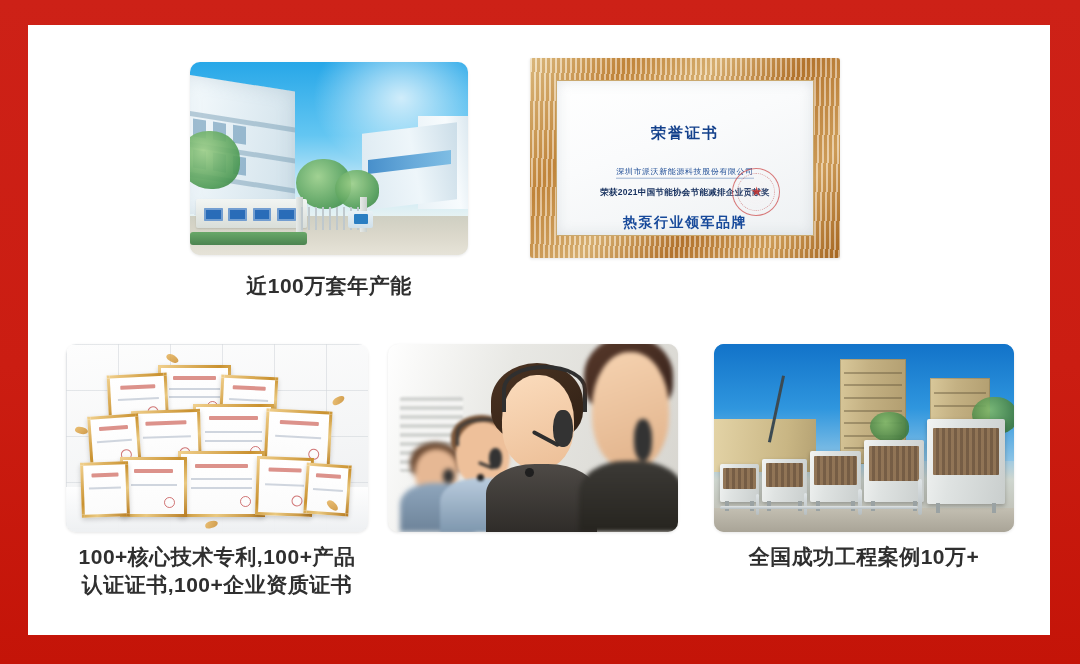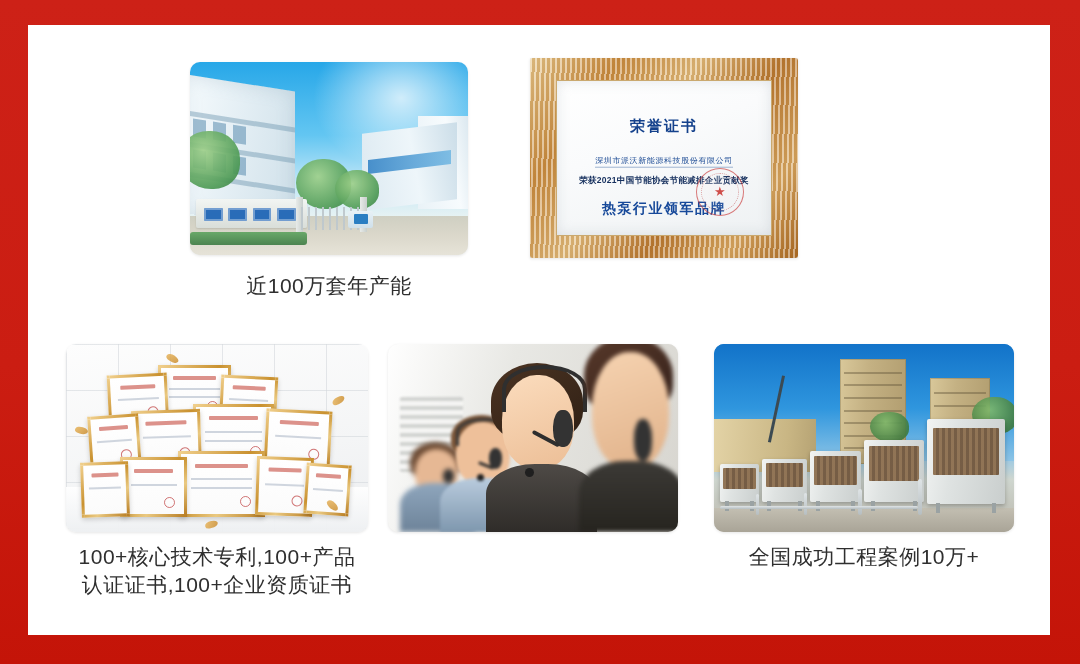--- a/index.html
+++ b/index.html
@@ -19,21 +19,21 @@
     background:#ffffff;
   }
   .card{position:absolute;}
   .thumb{
     position:relative;overflow:hidden;border-radius:10px;
     background:#e9eef2;
     box-shadow:0 1px 3px rgba(0,0,0,.10);
   }
   .caption{
     position:absolute;text-align:center;color:#2f2f2f;
-    font-size:21px;line-height:1.32;letter-spacing:.5px;font-weight:400;
+    font-size:21px;line-height:1.32;letter-spacing:.5px;font-weight:700;
     white-space:pre-line;
   }
 
   
   .factory{background:linear-gradient(180deg,#27a7e8 0%,#63c6f2 38%,#bfe6f7 62%,#e6f2f3 80%,#dfe2da 100%);}
   .f-sky-glow{position:absolute;left:40%;top:0;width:60%;height:62%;
      background:radial-gradient(ellipse at 60% 30%,rgba(255,255,255,.75),rgba(255,255,255,0) 62%);}
   .f-bldg-l{position:absolute;left:-2%;top:6%;width:40%;height:72%;
      background:linear-gradient(100deg,#f6fbfd 0%,#e3eef4 48%,#cfe0e9 100%);
      transform:skewY(9deg);transform-origin:left top;
@@ -189,21 +189,21 @@
         <div class="f-post" style="left:38%"></div>
         <div class="f-post" style="left:61%"></div>
         <div class="f-gate"></div>
         <div class="f-logo-b"></div>
         <div class="f-hedge"></div>
       </div>
       <div class="caption" style="left:0;top:210px;width:278px;">近100万套年产能</div>
     </div>
 
     <div class="card" style="left:502px;top:33px;width:310px;">
-      <div class="thumb certwrap" style="width:268px;height:200px;border-radius:0;">
+      <div class="thumb certwrap" style="width:310px;height:200px;border-radius:0;">
         <div class="frame"></div>
         <div class="frame-inner">
           <div class="cert-body">
             <div class="cert-title">荣誉证书</div>
             <div class="cert-company">深圳市派沃新能源科技股份有限公司</div>
             <div class="cert-award">荣获2021中国节能协会节能减排企业贡献奖</div>
             <div class="cert-brand">热泵行业领军品牌</div>
           </div>
           <div class="seal">
             <span class="seal-ring"></span>

